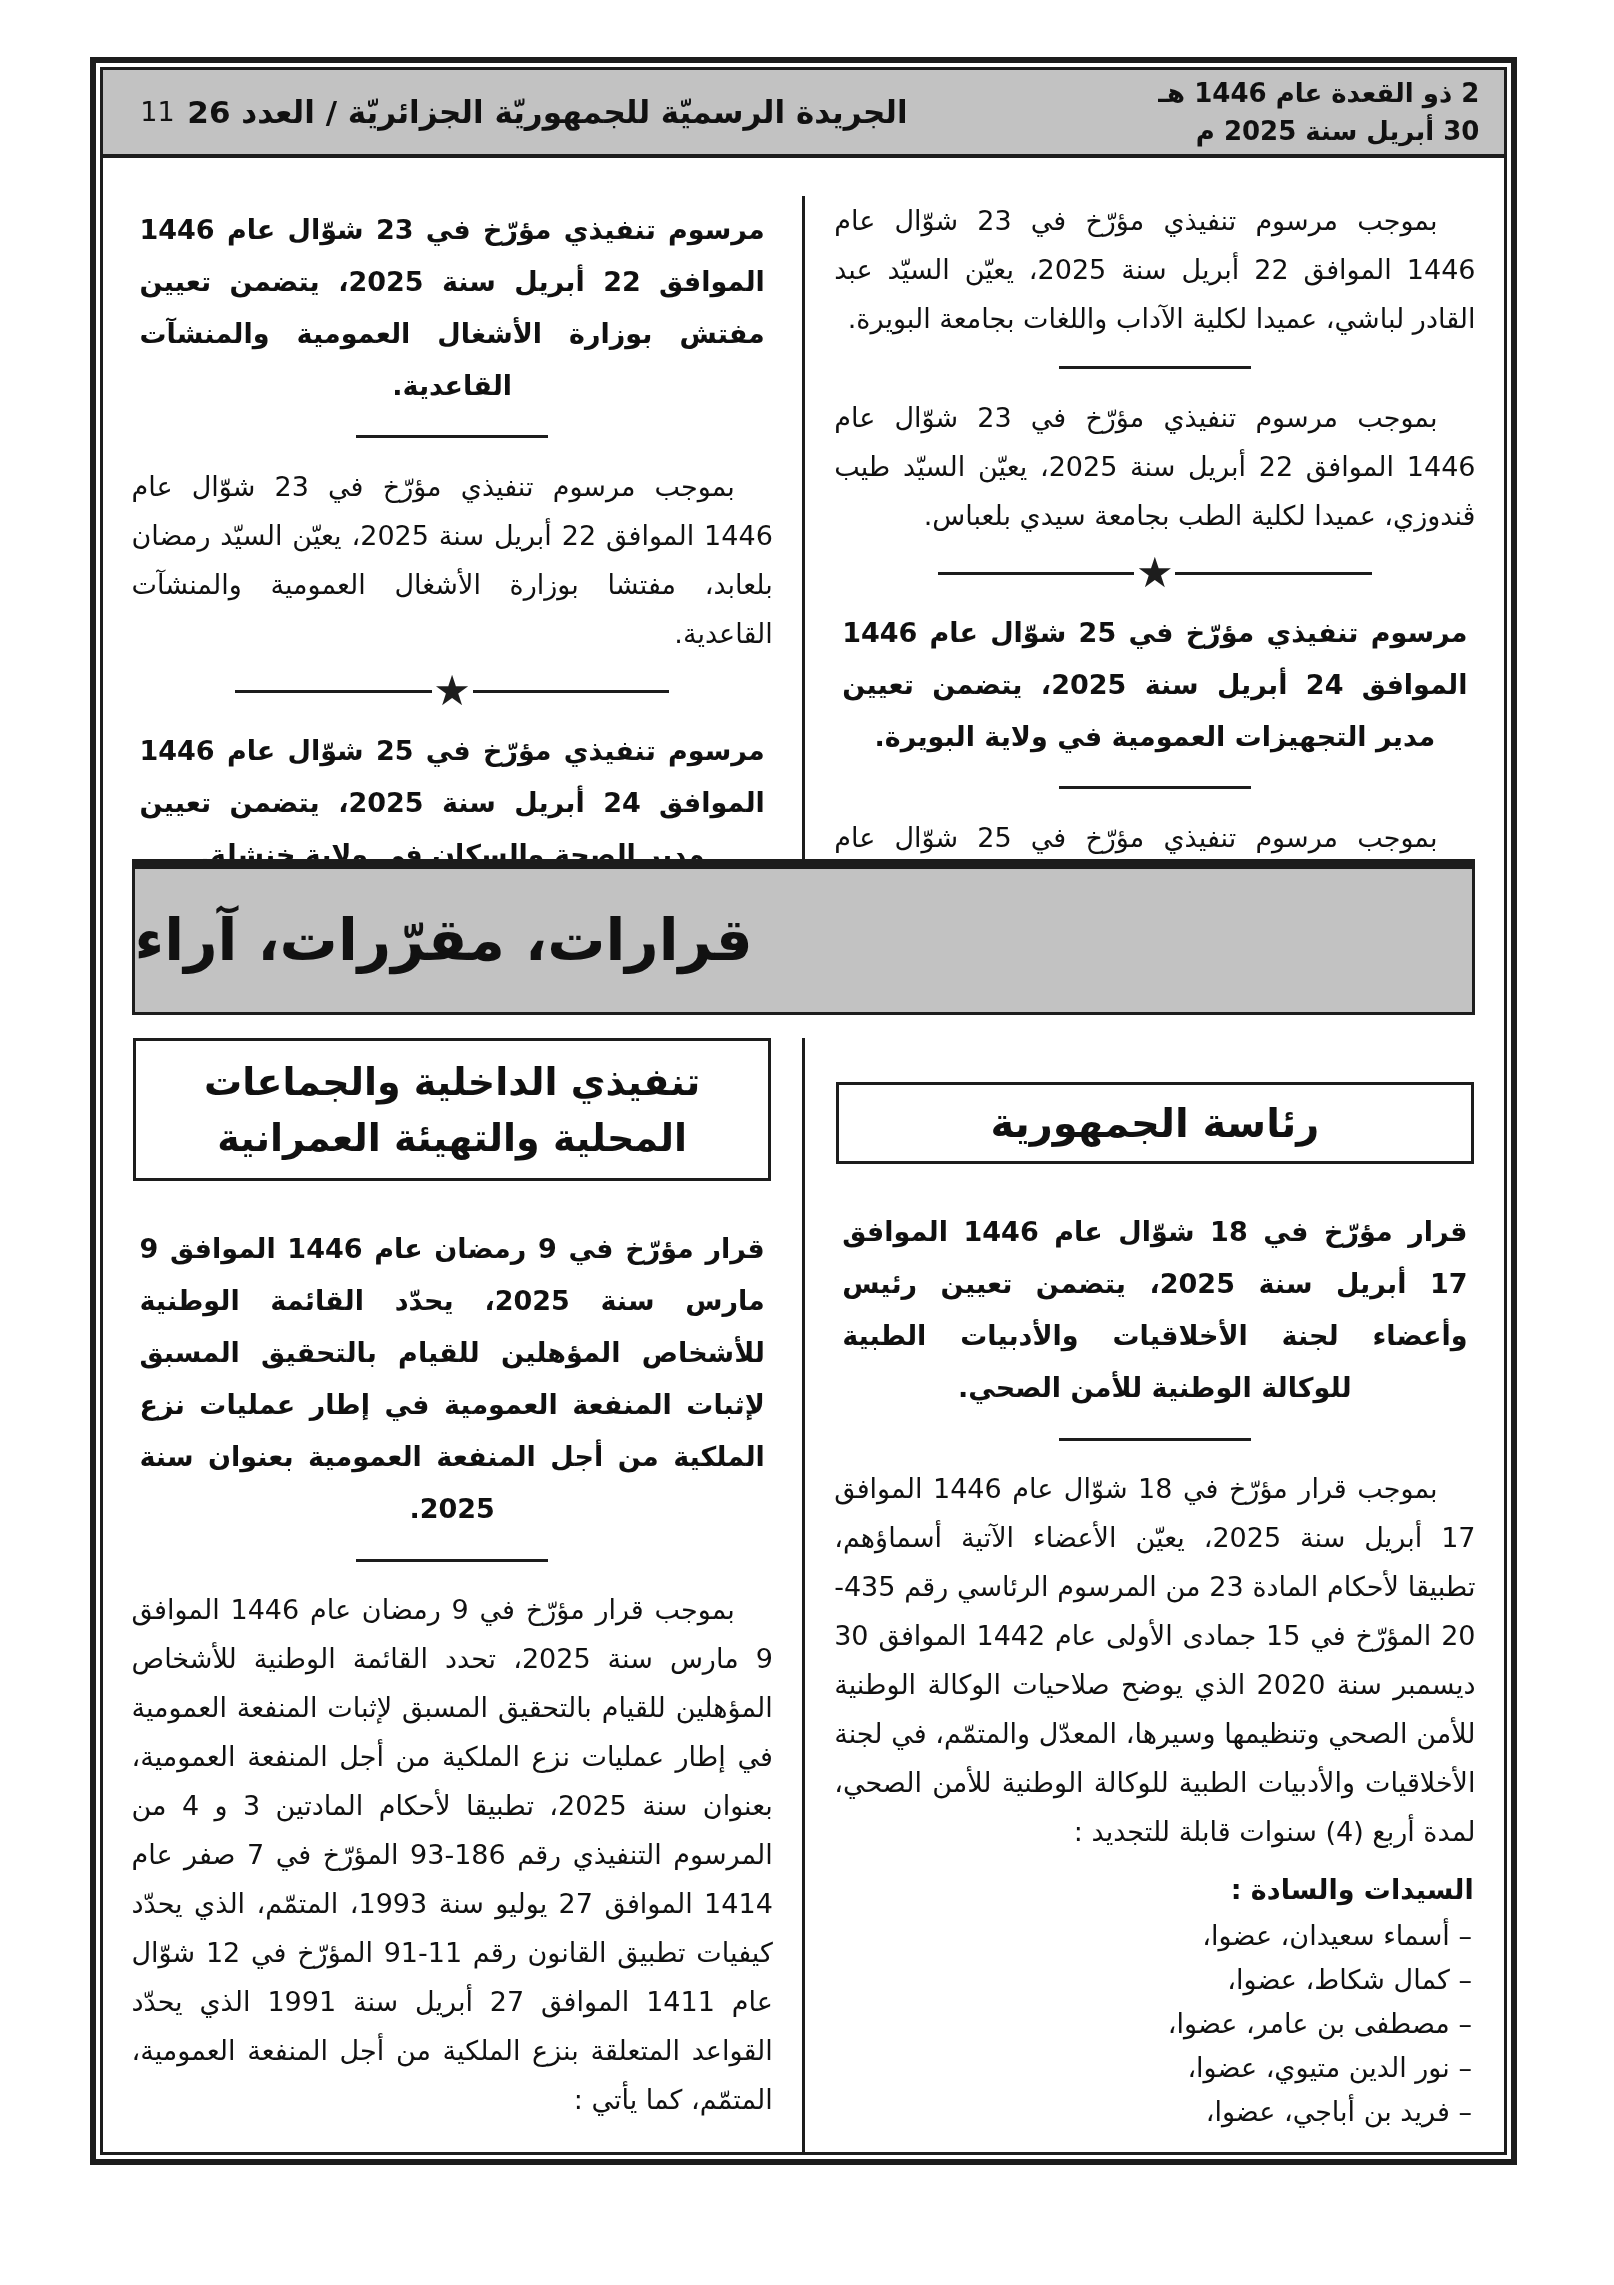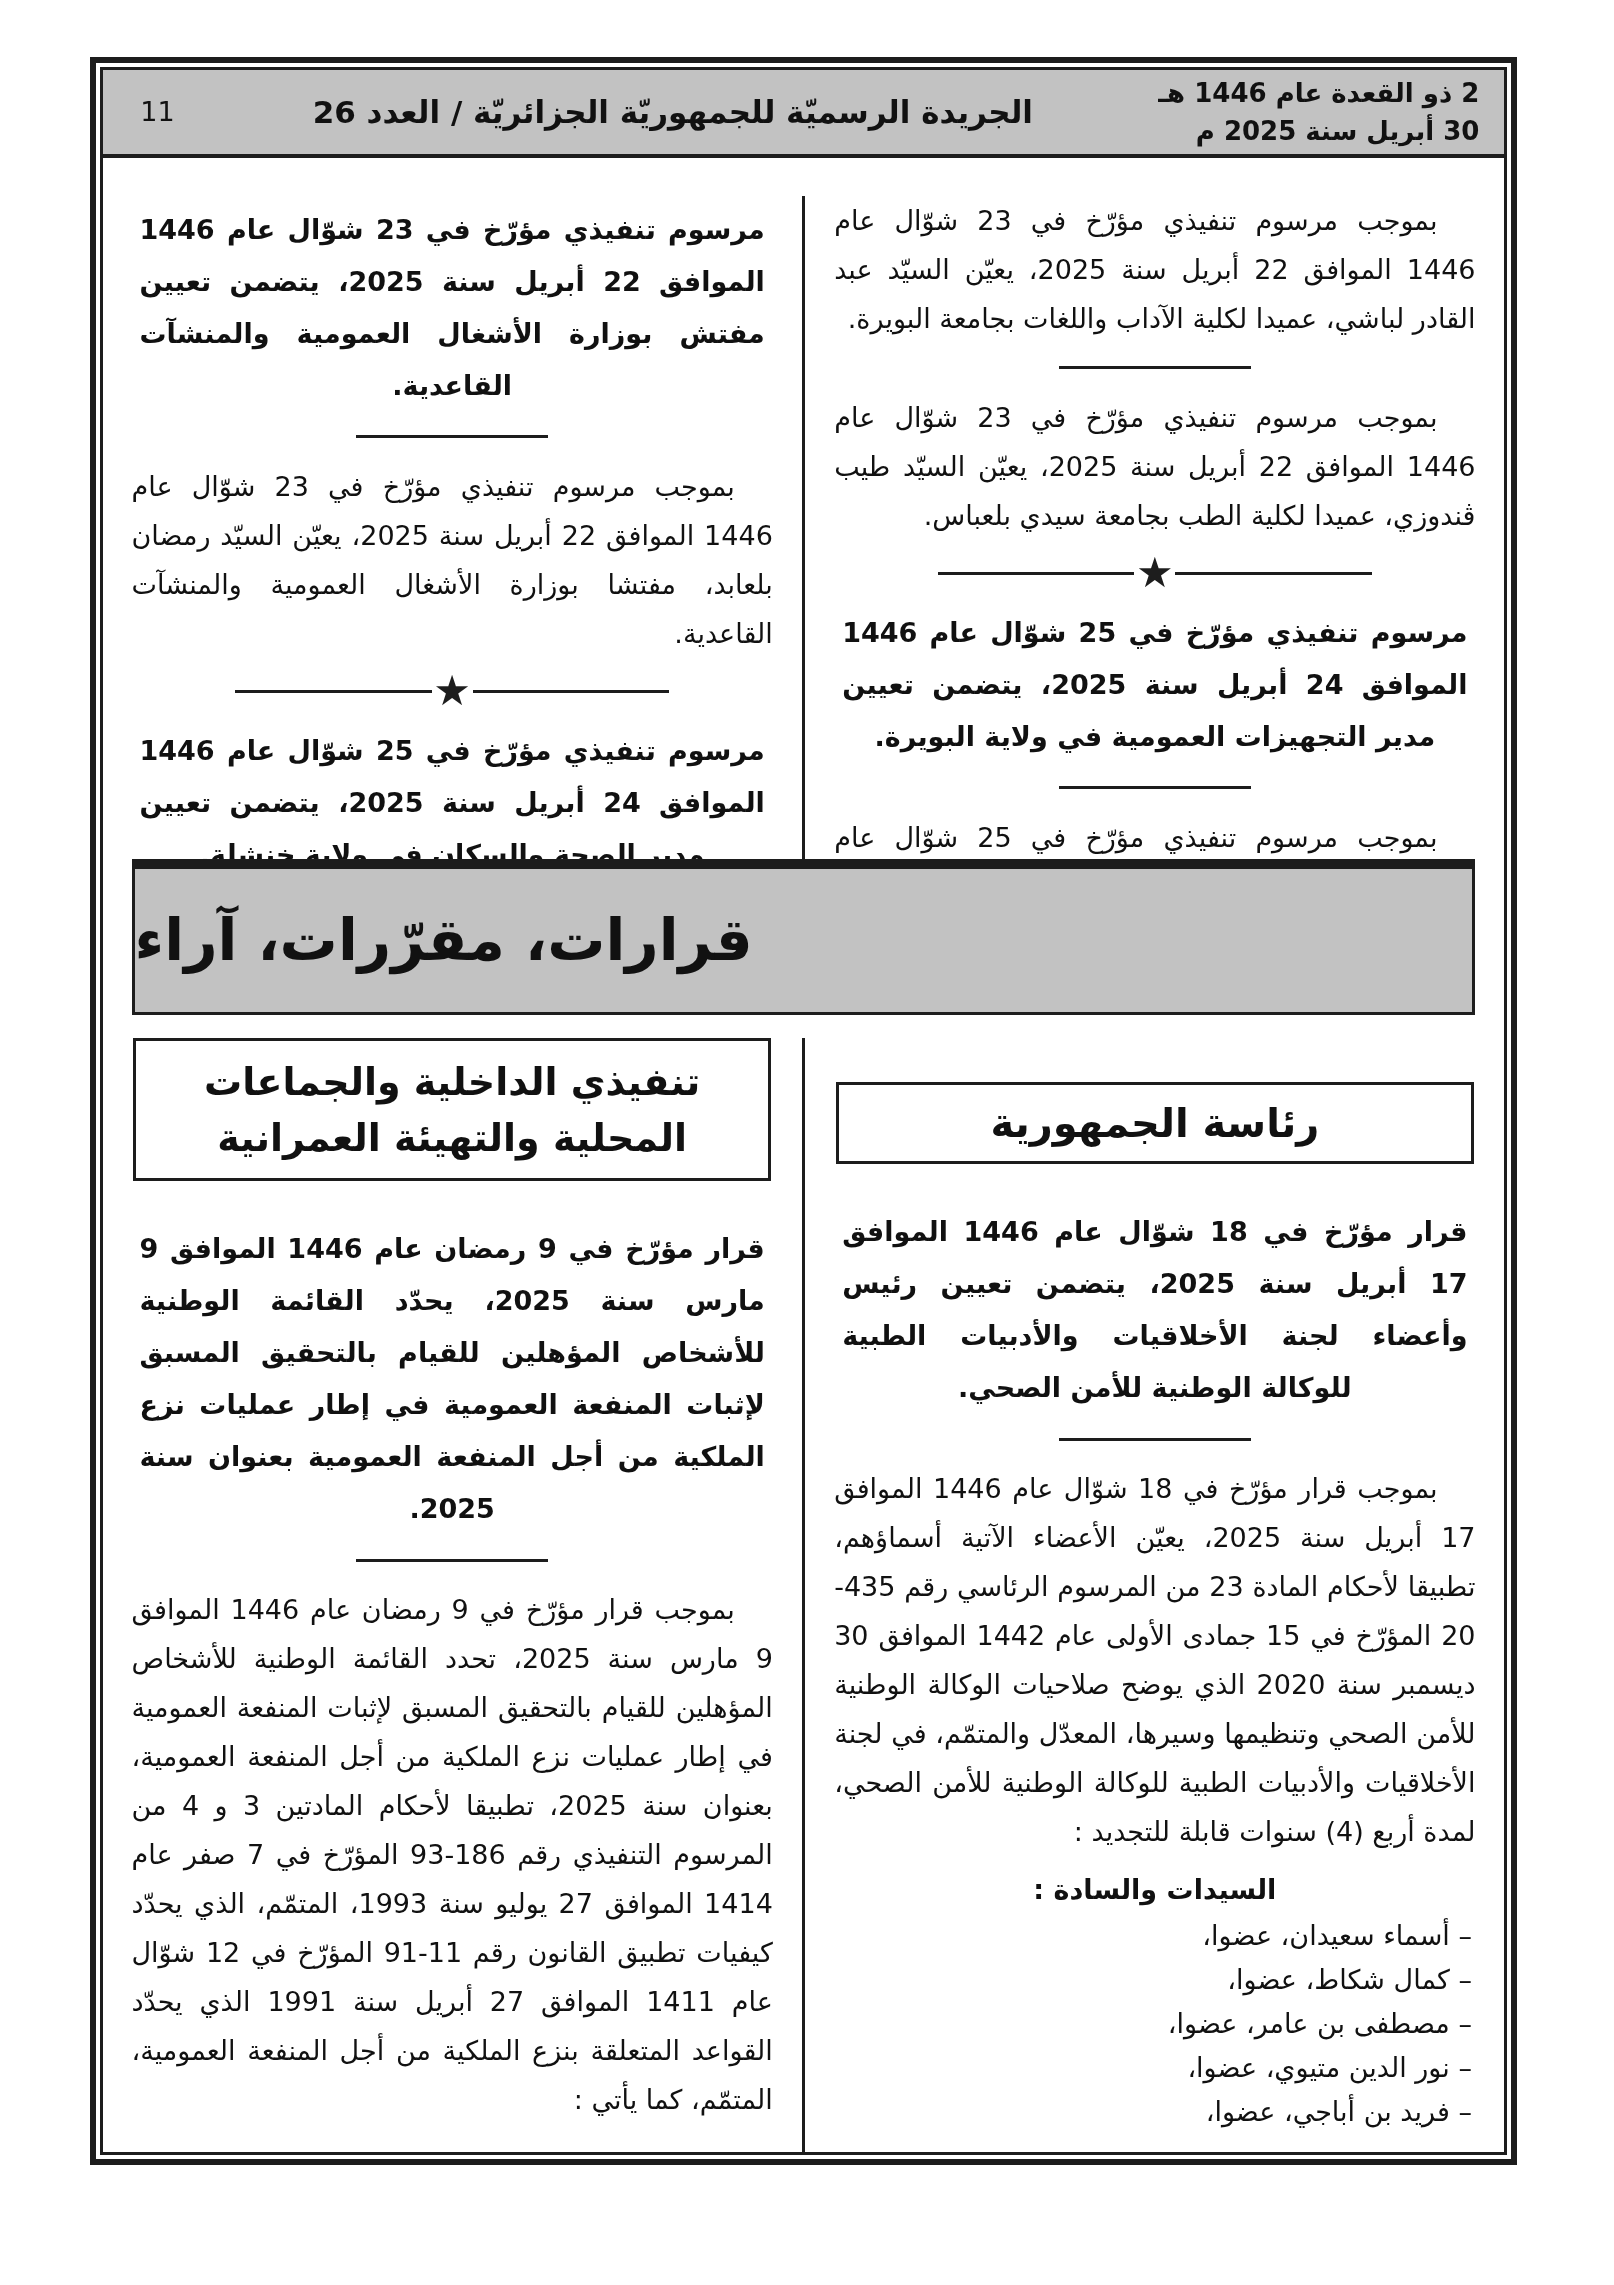--- a/index.html
+++ b/index.html
@@ -14,21 +14,21 @@
   .frame-inner {
     width:100%; height:100%; box-sizing:border-box; border:3.6px solid #1d1d1d;
     display:flex; flex-direction:column; overflow:hidden;
   }
   
   .band {
     height:88px; flex:0 0 auto; background:#c2c2c2; border-bottom:4.5px solid #1d1d1d;
     display:flex; align-items:center; padding:12px 25px; box-sizing:border-box;
   }
   .band-dates { font-weight:bold; font-size:26px; line-height:38px; white-space:nowrap; }
-  .band-title { flex:1; text-align:center; font-weight:bold; font-size:31px; }
+  .band-title { flex:1; text-align:left; font-weight:bold; font-size:31px; }
   .band-page { font-weight:normal; font-size:27px; padding:0 12.7px; }
 
   
   .cols {
     display:grid; grid-template-columns:1fr 3.6px 1fr; column-gap:23.5px;
     padding:0 23.5px; box-sizing:border-box;
   }
   .top-section { height:701px; padding-top:38px; flex:0 0 auto; overflow:hidden; }
   .bottom-section { flex:1; padding-top:23.5px; overflow:hidden; }
   .divider { background:#1d1d1d; }
@@ -54,21 +54,21 @@
 
   
   .org-box {
     border:3.6px solid #1d1d1d; text-align:center; font-weight:bold;
     padding:12.7px 11px; margin:0 1.8px;
   }
   .org-box.one-line { font-size:40px; line-height:51px;margin-top:44px; }
   .org-box.two-line { font-size:38px; line-height:56px; }
 
   .bottom-heading { margin-top:42px; }
-  .list-label { font-weight:bold; font-size:27px; margin:18px 1.8px 9px;text-align:center; }
+  .list-label { font-weight:bold; font-size:27px; margin:18px 1.8px 9px; }
   .member-line { line-height:44px; font-size:27px; padding-right:3.6px; }
 </style>
 </head>
 <body>
 
 <div class="page">
   <div class="frame-outer">
     <div class="frame-inner">
 
       <div class="band">

